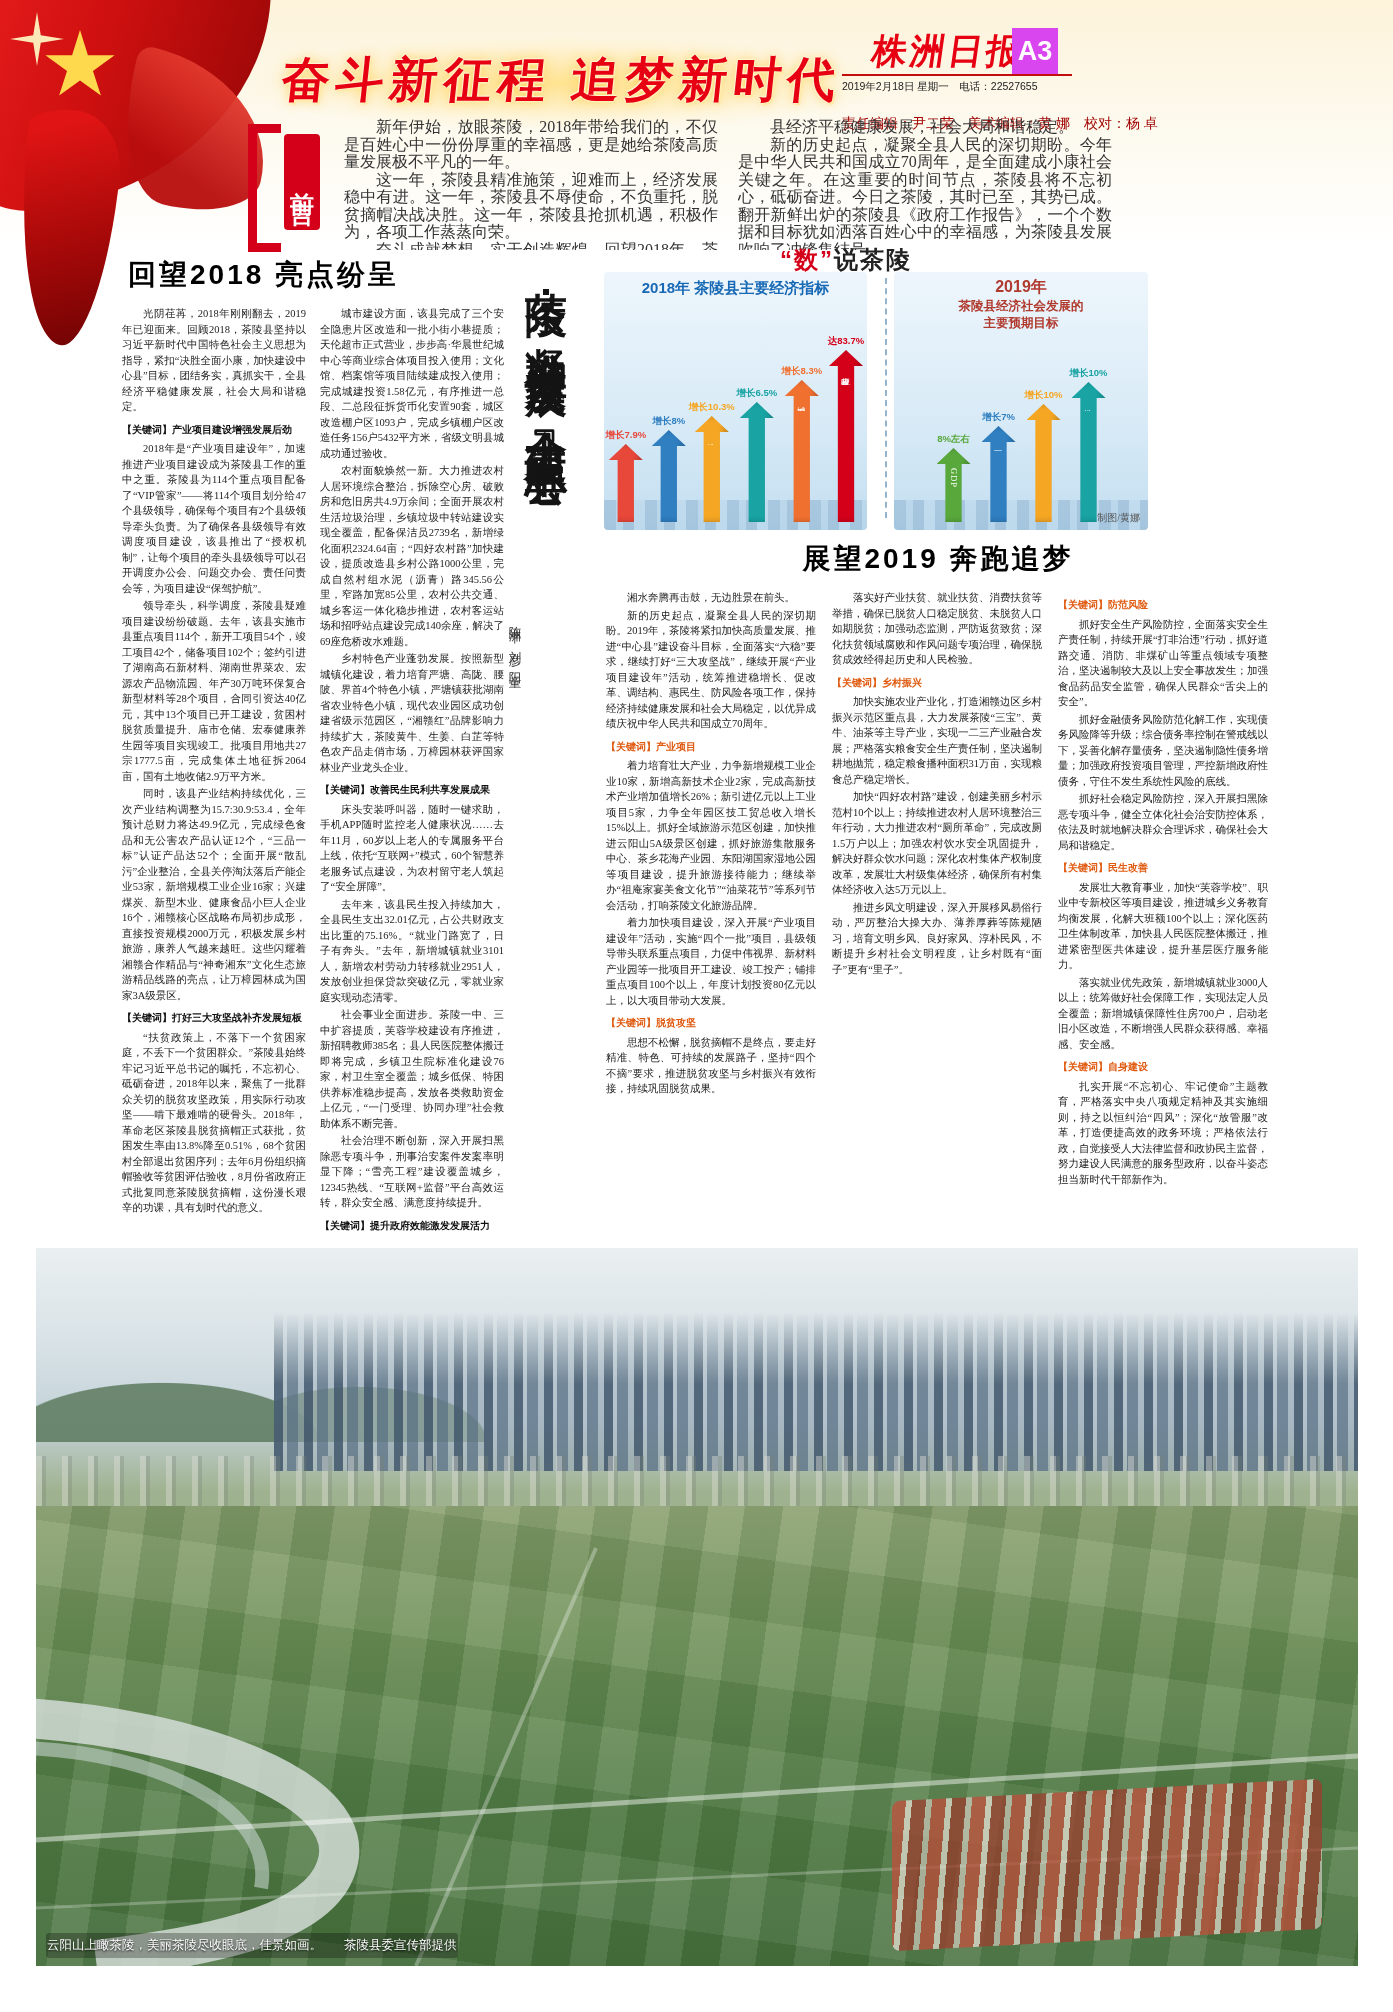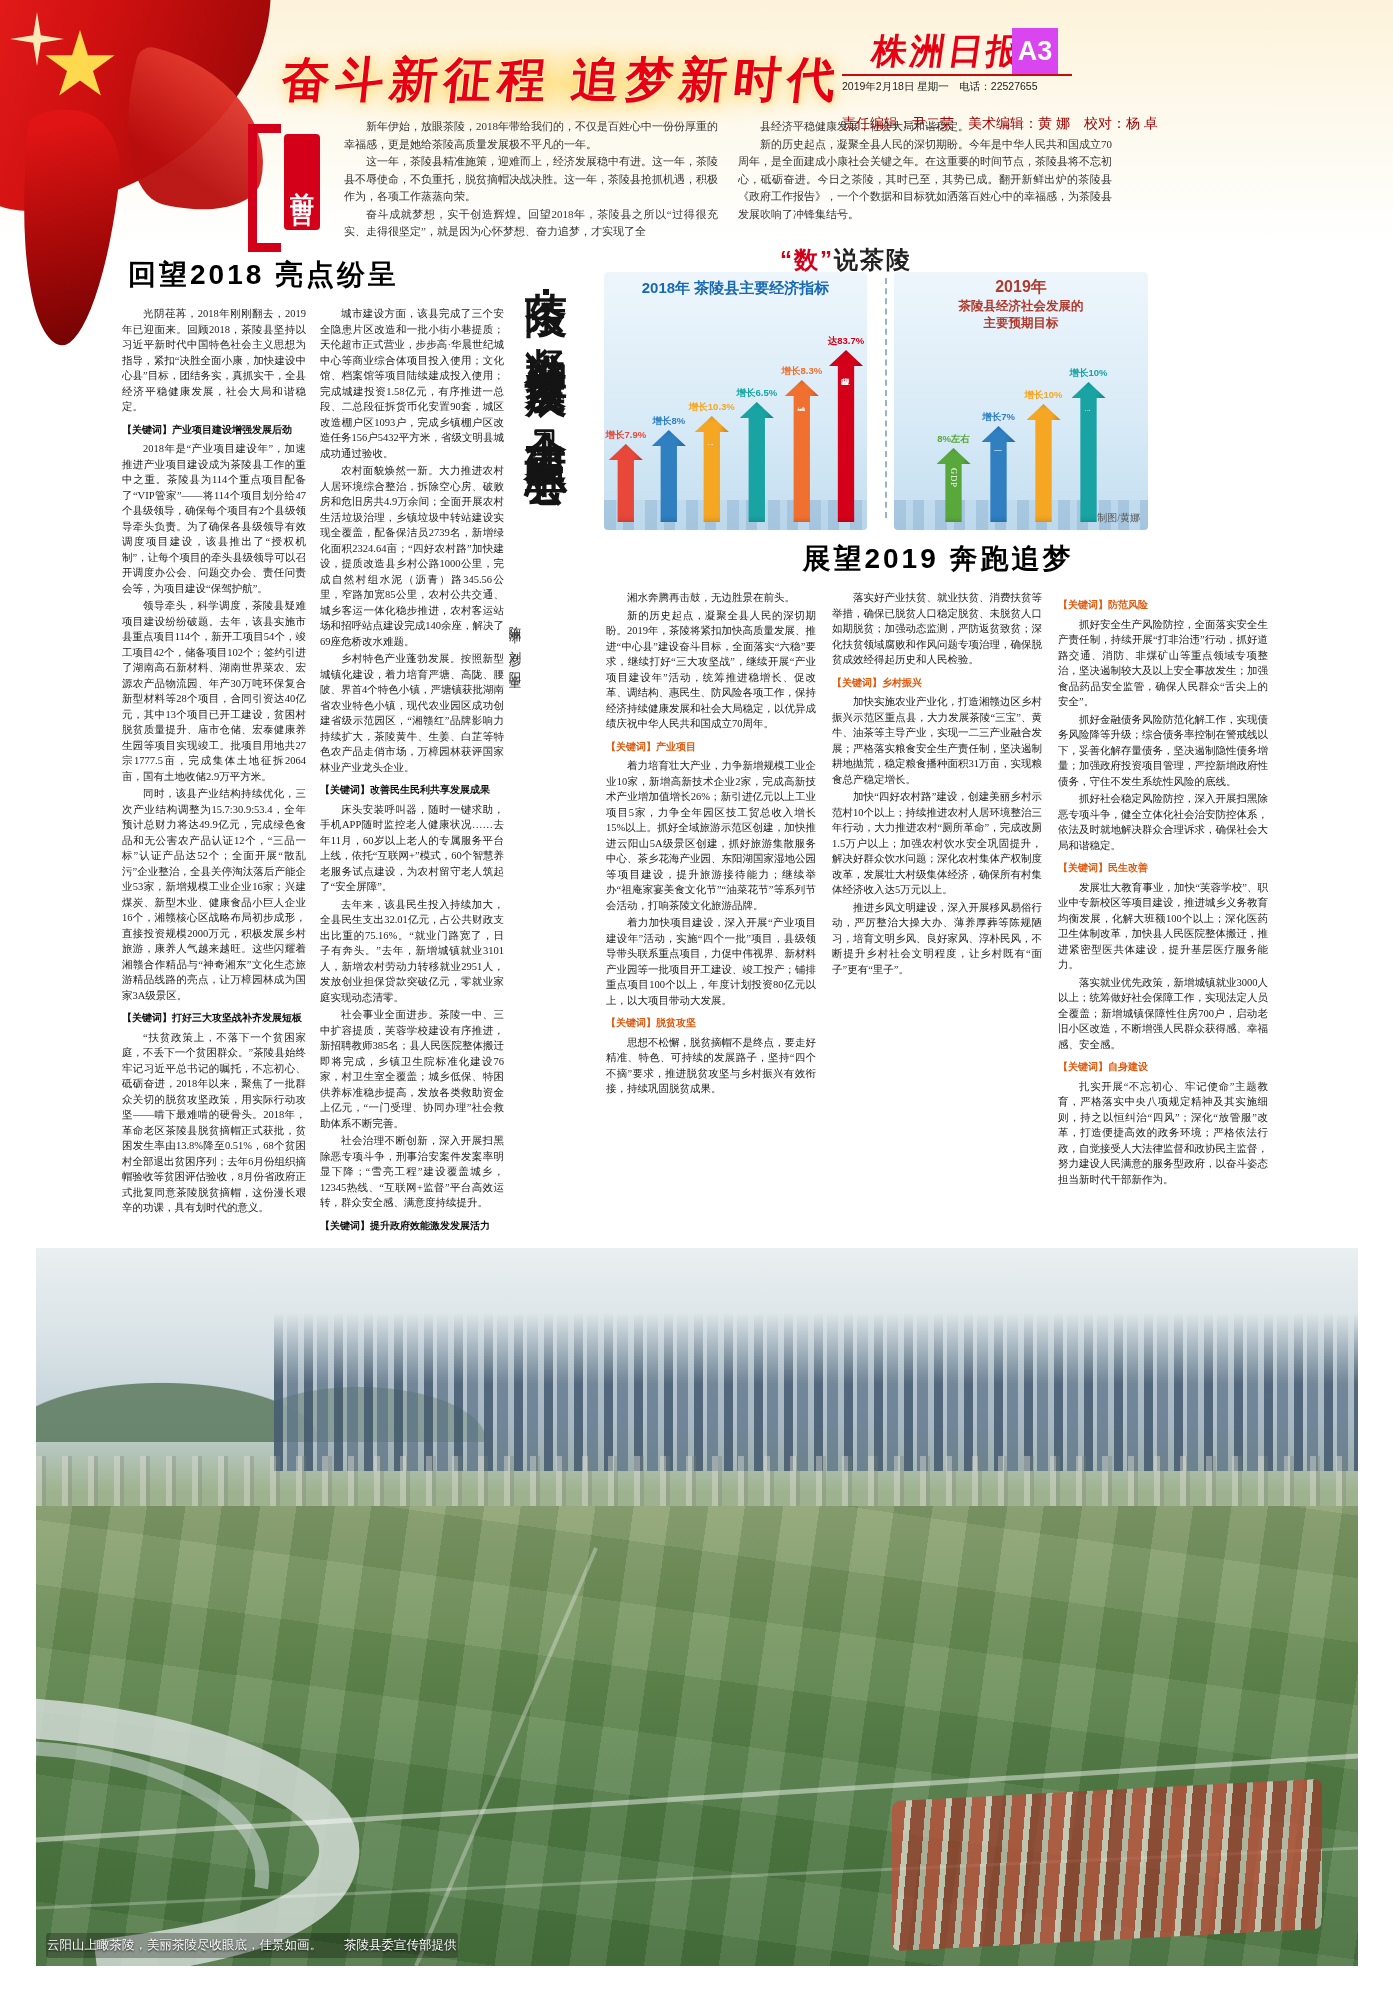--- a/index.html
+++ b/index.html
@@ -41,21 +41,21 @@
               opacity:.95;}
   
   .foreword{position:absolute;left:248px;top:118px;width:866px;height:132px;}
   .bracket{position:absolute;left:0;top:6px;width:24px;height:110px;
            border-left:9px solid #d4001a;border-top:9px solid #d4001a;border-bottom:9px solid #d4001a;}
   .fw-label{position:absolute;left:36px;top:16px;width:36px;height:96px;background:#d4001a;color:#fff;
             writing-mode:vertical-rl;font-size:24px;font-weight:bold;letter-spacing:10px;
             display:flex;align-items:center;justify-content:center;border-radius:4px;
             font-family:"Liberation Sans",sans-serif;}
   .fw-cols{position:absolute;left:96px;top:0;right:0;bottom:0;display:flex;gap:20px;}
-  .fw-col{width:374px;height:132px;overflow:hidden;font-size:11px;line-height:17.5px;text-align:justify;color:#333;}
+  .fw-col{width:374px;height:132px;overflow:hidden;font-size:16px;line-height:17.5px;text-align:justify;color:#333;}
   .fw-col .para{margin:0;text-indent:2em;}
   
   .article-title{margin:0;font-size:28px;font-weight:900;letter-spacing:3px;color:#000;
                  font-family:"Liberation Sans","DejaVu Sans",sans-serif;}
   .para{margin:0 0 2px 0;text-indent:2em;}
   .kw{margin:7px 0 4px 0;font-size:10px;font-weight:bold;text-indent:0;}
   .left-article{position:absolute;left:122px;top:256px;width:382px;height:984px;}
   .left-article .article-title{padding-left:6px;margin-bottom:12px;}
   .left-article .kw{color:#111;}
   .art-cols{display:flex;gap:14px;height:930px;}

